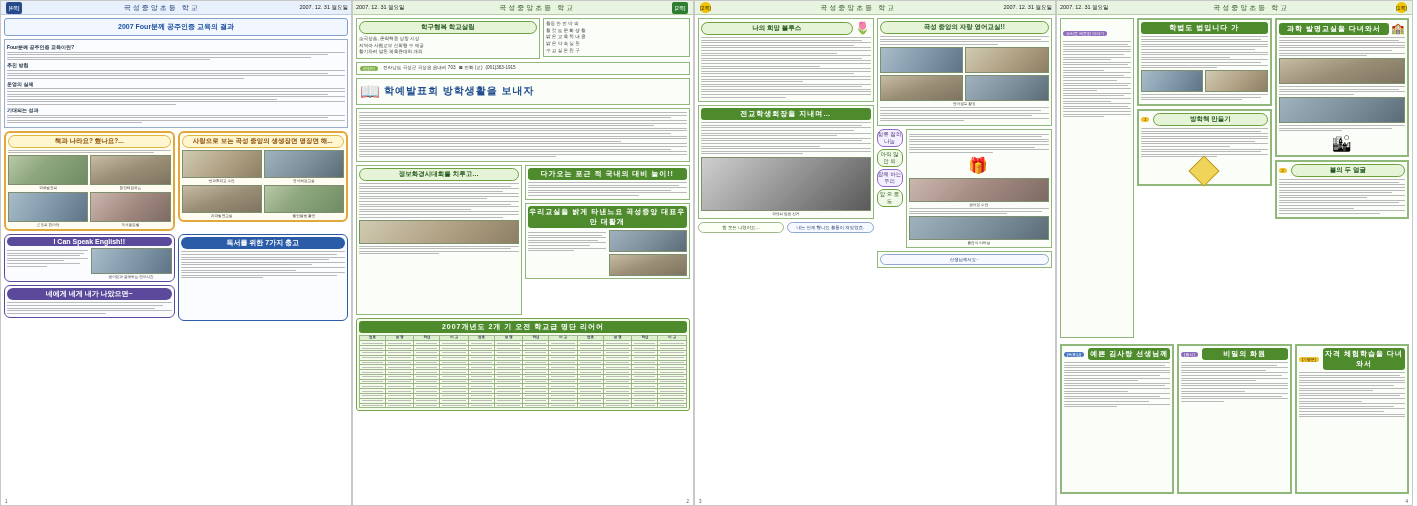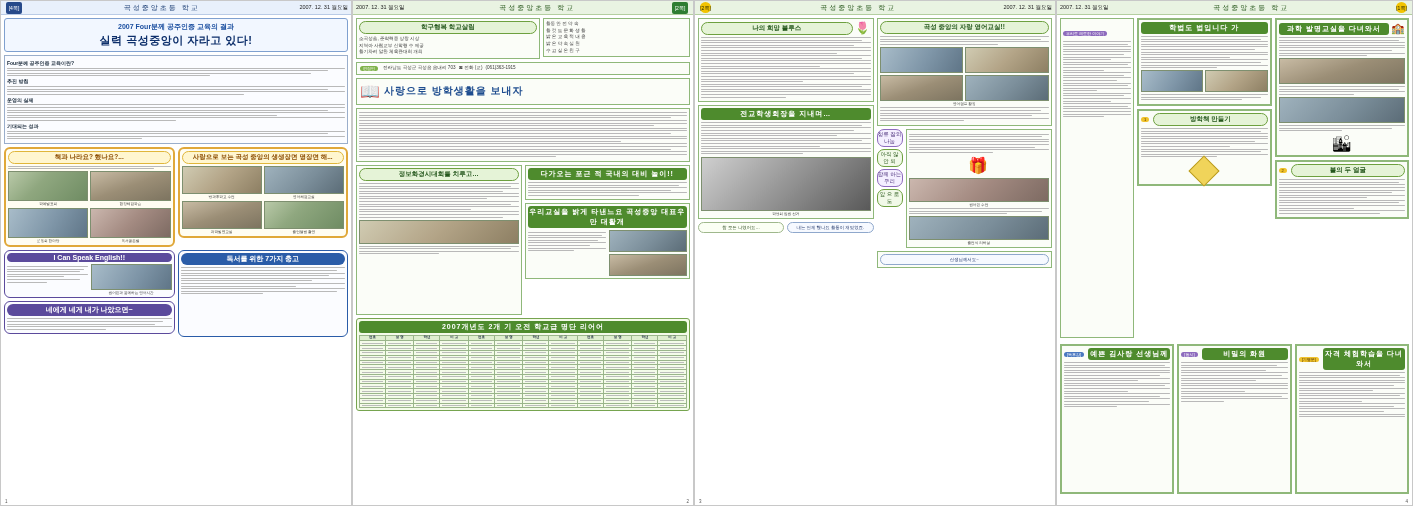--- a/index.html
+++ b/index.html
@@ -187,21 +187,20 @@
       <div class="mh-left">
         <span class="mh-badge blue">[4쪽]</span>
       </div>
       <div class="mh-center">곡성중앙초등 학교</div>
       <div class="mh-right">2007. 12. 31 월요일</div>
     </div>
 
     <div class="body-area">
       <div class="p1-title">
         <div class="t1">2007 Four분께 공주인증 교육의 결과</div>
-        <div class="t2">실력 곡성중앙이 자라고 있다!</div>
       </div>
 
       <div class="box">
         <div class="numsec">
           <div class="nh">Four분께 공주인증 교육이란?</div>
           <div class="lines">
             <div class="ln s100"></div>
               <div class="ln s95"></div>
               <div class="ln s90"></div>
               <div class="ln s60"></div>
@@ -379,21 +378,21 @@
 
       <div class="box green" style="display:flex;align-items:center;gap:3px;padding:2px 3px">
         <span class="badge-sm g">편집인</span>
         <span class="tiny">전라남도 곡성군 곡성읍 읍내리 703</span>
         <span class="tiny">☎ 전화 (교)</span>
         <span class="tiny">(061)363-1915</span>
       </div>
 
       <div class="box green" style="display:flex;align-items:center;gap:4px;padding:3px">
         <span style="font-size:16px">📖</span>
-        <span style="font-size:10px;font-weight:bold;color:#1f4d8f;letter-spacing:1px">사랑으로 방학생활을 보내자</span>
+        <span style="font-size:10px;font-weight:bold;color:#1f4d8f;letter-spacing:1px">학예발표회 방학생활을 보내자</span>
       </div>
 
       <div class="box green">
         <div class="lines">
           <div class="ln s100"></div>
             <div class="ln s100"></div>
             <div class="ln s95"></div>
             <div class="ln s100"></div>
           <div class="ln s100"></div>
             <div class="ln s90"></div>

